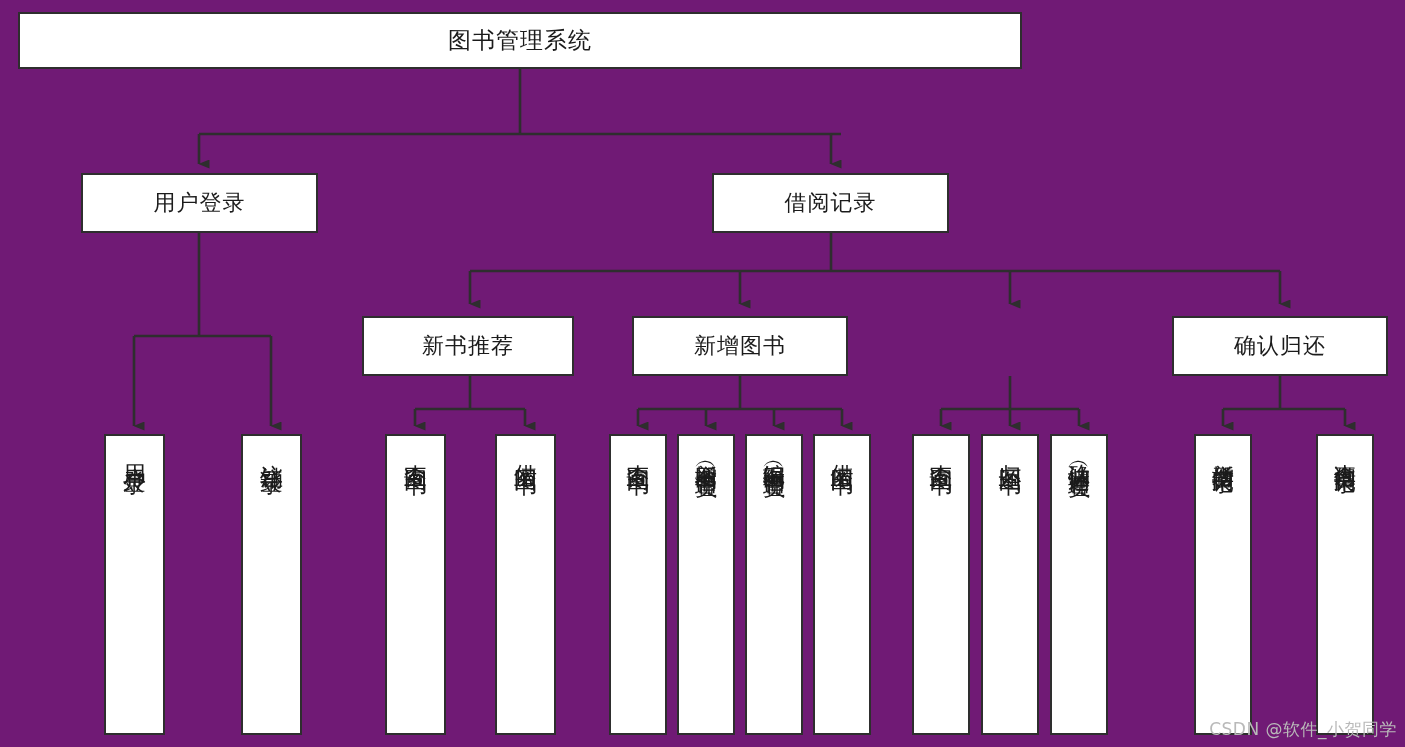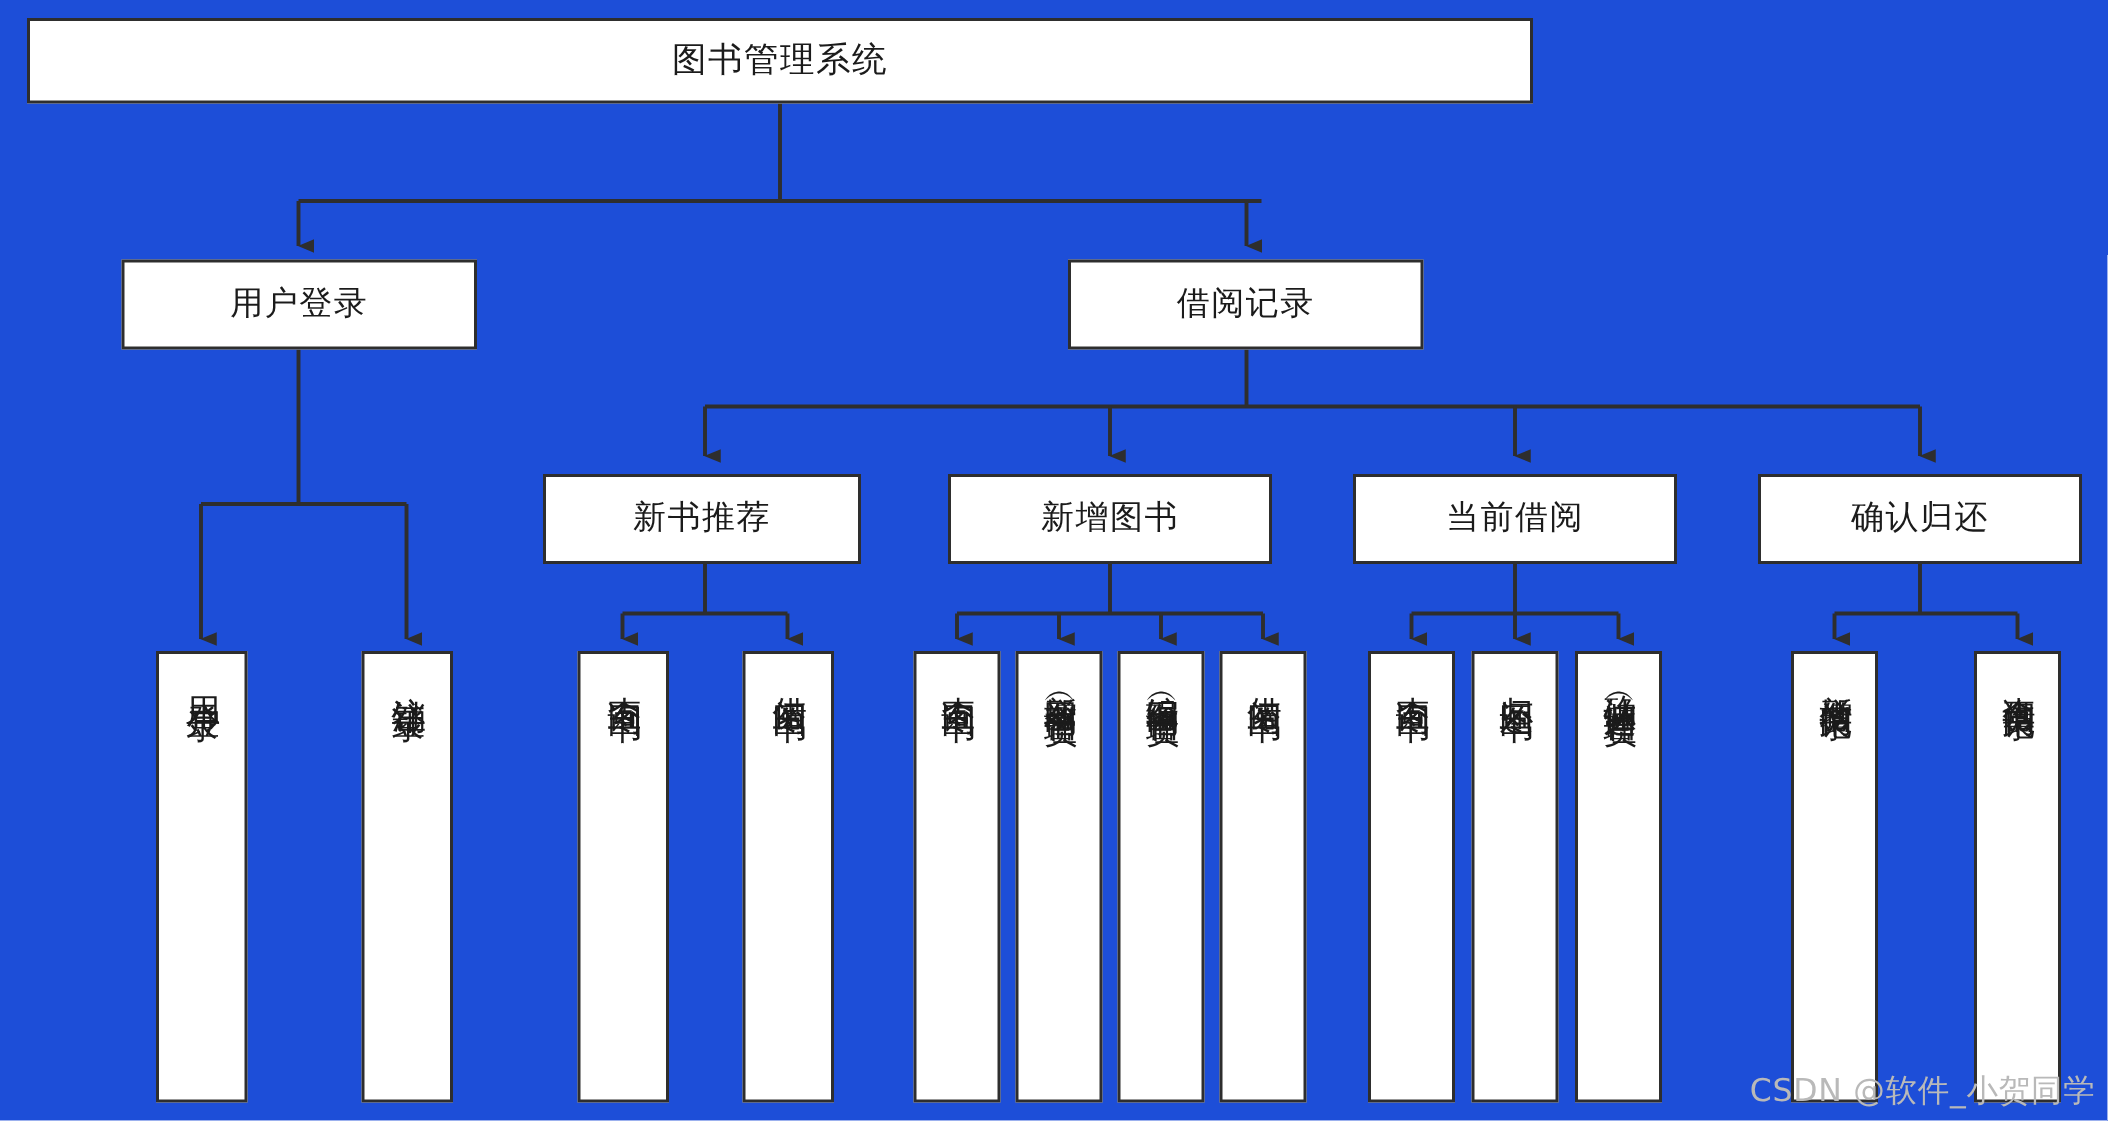--- a/index.html
+++ b/index.html
@@ -7,21 +7,21 @@
     padding: 0;
     background: #ffffff;
   }
   body {
     font-family: "DejaVu Sans", "Liberation Sans", sans-serif;
   }
   #canvas {
     position: relative;
     width: 1405px;
     height: 747px;
-    background: #1d4ed8;
+    background: #701a75;
     overflow: hidden;
     text-align: center;
   }
   svg#wires {
     position: absolute;
     left: 0;
     top: 0;
     width: 1405px;
     height: 747px;
     pointer-events: none;
@@ -60,21 +60,21 @@
     font-size: 22px;
     letter-spacing: 2px;
   }
   #root-node {
     font-size: 23px;
   }
   #watermark {
     position: absolute;
     right: 8px;
     bottom: 6px;
-    font-size: 21px;
+    font-size: 17px;
     color: #b9b9b9;
     letter-spacing: 0.5px;
     white-space: nowrap;
     user-select: none;
   }
 </style>
 </head>
 <body>
 
 <div id="canvas">
@@ -140,23 +140,20 @@
   <div class="node node-h" style="left:712px; top:173px; width:237px; height:60px;">
     <span>借阅记录</span>
   </div>
 
   <div class="node node-h" style="left:362px; top:316px; width:212px; height:60px;">
     <span>新书推荐</span>
   </div>
   <div class="node node-h" style="left:632px; top:316px; width:216px; height:60px;">
     <span>新增图书</span>
   </div>
-  <div class="node node-h" style="left:902px; top:316px; width:216px; height:60px;">
-    <span>当前借阅</span>
-  </div>
   <div class="node node-h" style="left:1172px; top:316px; width:216px; height:60px;">
     <span>确认归还</span>
   </div>
 
   <div class="node node-v" style="left:104px; top:434px; width:61px; height:301px;">
     <span class="vtext">用户登录</span>
   </div>
   <div class="node node-v" style="left:241px; top:434px; width:61px; height:301px;">
     <span class="vtext">注销登录</span>
   </div>

